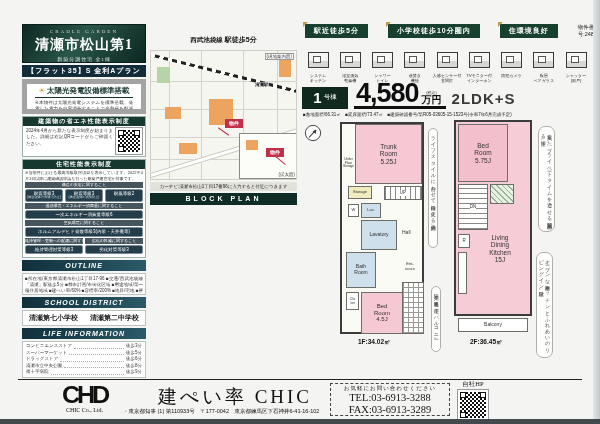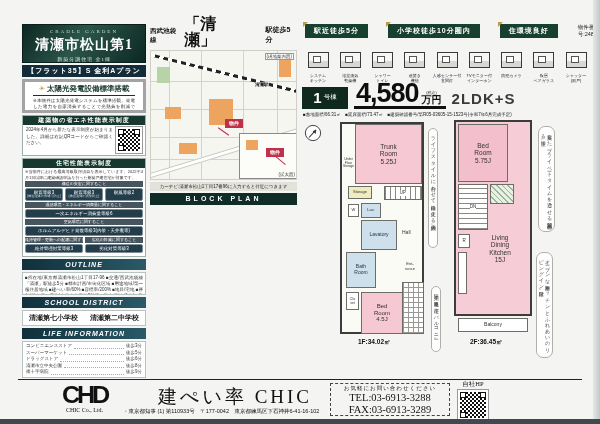--- a/index.html
+++ b/index.html
@@ -9,21 +9,21 @@
   .edge-right{position:absolute;right:0;top:0;width:7px;height:424px;background:linear-gradient(90deg,#e6e8e8,#c2c7c9);}
   .edge-bottom{position:absolute;left:0;bottom:0;width:600px;height:5px;background:#42494d;}
 
   
   .col-left{position:absolute;left:22px;top:24px;width:124px;height:354px;display:flex;flex-direction:column;gap:2px;overflow:hidden;}
   .lhead{height:46px;background:linear-gradient(125deg,#0c2822 0%,#2b564a 45%,#0c2822 100%);color:#fff;text-align:center;padding-top:4px;box-sizing:border-box;border:1px solid #0a1f1b;}
   .brand{font-size:5px;letter-spacing:2px;color:#cfdbd5;}
   .ltitle{font-size:14px;font-weight:bold;letter-spacing:1px;margin-top:2px;}
   .lsub{font-size:5px;color:#d9e2dd;margin-top:2px;letter-spacing:1px;}
   .flat35{height:12px;background:#132c3a;color:#fff;font-size:7px;font-weight:bold;text-align:center;line-height:12px;letter-spacing:1px;}
-  .solar{background:#fff;border:3px solid #a3a3a3;padding:2px 8px;box-sizing:border-box;height:64px;overflow:hidden;}
+  .solar{background:#fff;border:5px solid #a3a3a3;padding:2px 8px;box-sizing:border-box;height:64px;overflow:hidden;}
   .solar-h{font-size:7.5px;font-weight:bold;color:#14332b;border-bottom:1px solid #14332b;padding-bottom:1px;margin-bottom:2px;text-align:center;}
   .sun{color:#c99a3a;margin-right:2px;}
   .fineprint{font-size:4.5px;line-height:1.35;color:#333;text-align:justify;overflow:hidden;}
   .sect{background:#fff;border:1px solid #9fb0ac;}
   .sect-h{background:#16382f;color:#fff;font-size:6px;font-weight:bold;text-align:center;line-height:9px;height:9px;letter-spacing:1px;}
   .sect-h.navy{background:linear-gradient(90deg,#10303c,#2b5a68);font-style:italic;height:11px;line-height:11px;font-size:7px;}
   .energy-row{display:flex;gap:3px;padding:2px 3px;}
   .energy-row .fineprint{flex:1;}
   .qr{position:relative;background:repeating-conic-gradient(#111 0 25%,#fff 0 50%) 0 0/4px 4px;border:2px solid #fff;outline:1px solid #999;}
   .qr i{position:absolute;width:6px;height:6px;border:1.5px solid #111;background:#fff;box-sizing:border-box;}
@@ -215,21 +215,20 @@
           <span>複十字病院</span>
           <span class="dots"></span>
           <span>徒歩9分</span>
         </div>
     </div>
   </div>
 
   <div class="col-mid">
     <div class="route">
       <span class="route-line">西武池袋線</span>
-      <span class="route-station serif">「清　瀬」</span>
       <span class="route-walk">駅徒歩5分</span>
     </div>
 
     <div class="map">
       <div class="road v" style="left:18px;"></div>
       <div class="road v" style="left:50px;"></div>
       <div class="road v" style="left:92px;"></div>
       <div class="road v" style="left:126px;"></div>
       <div class="road h" style="top:30px;"></div>
       <div class="road h" style="top:58px;"></div>

